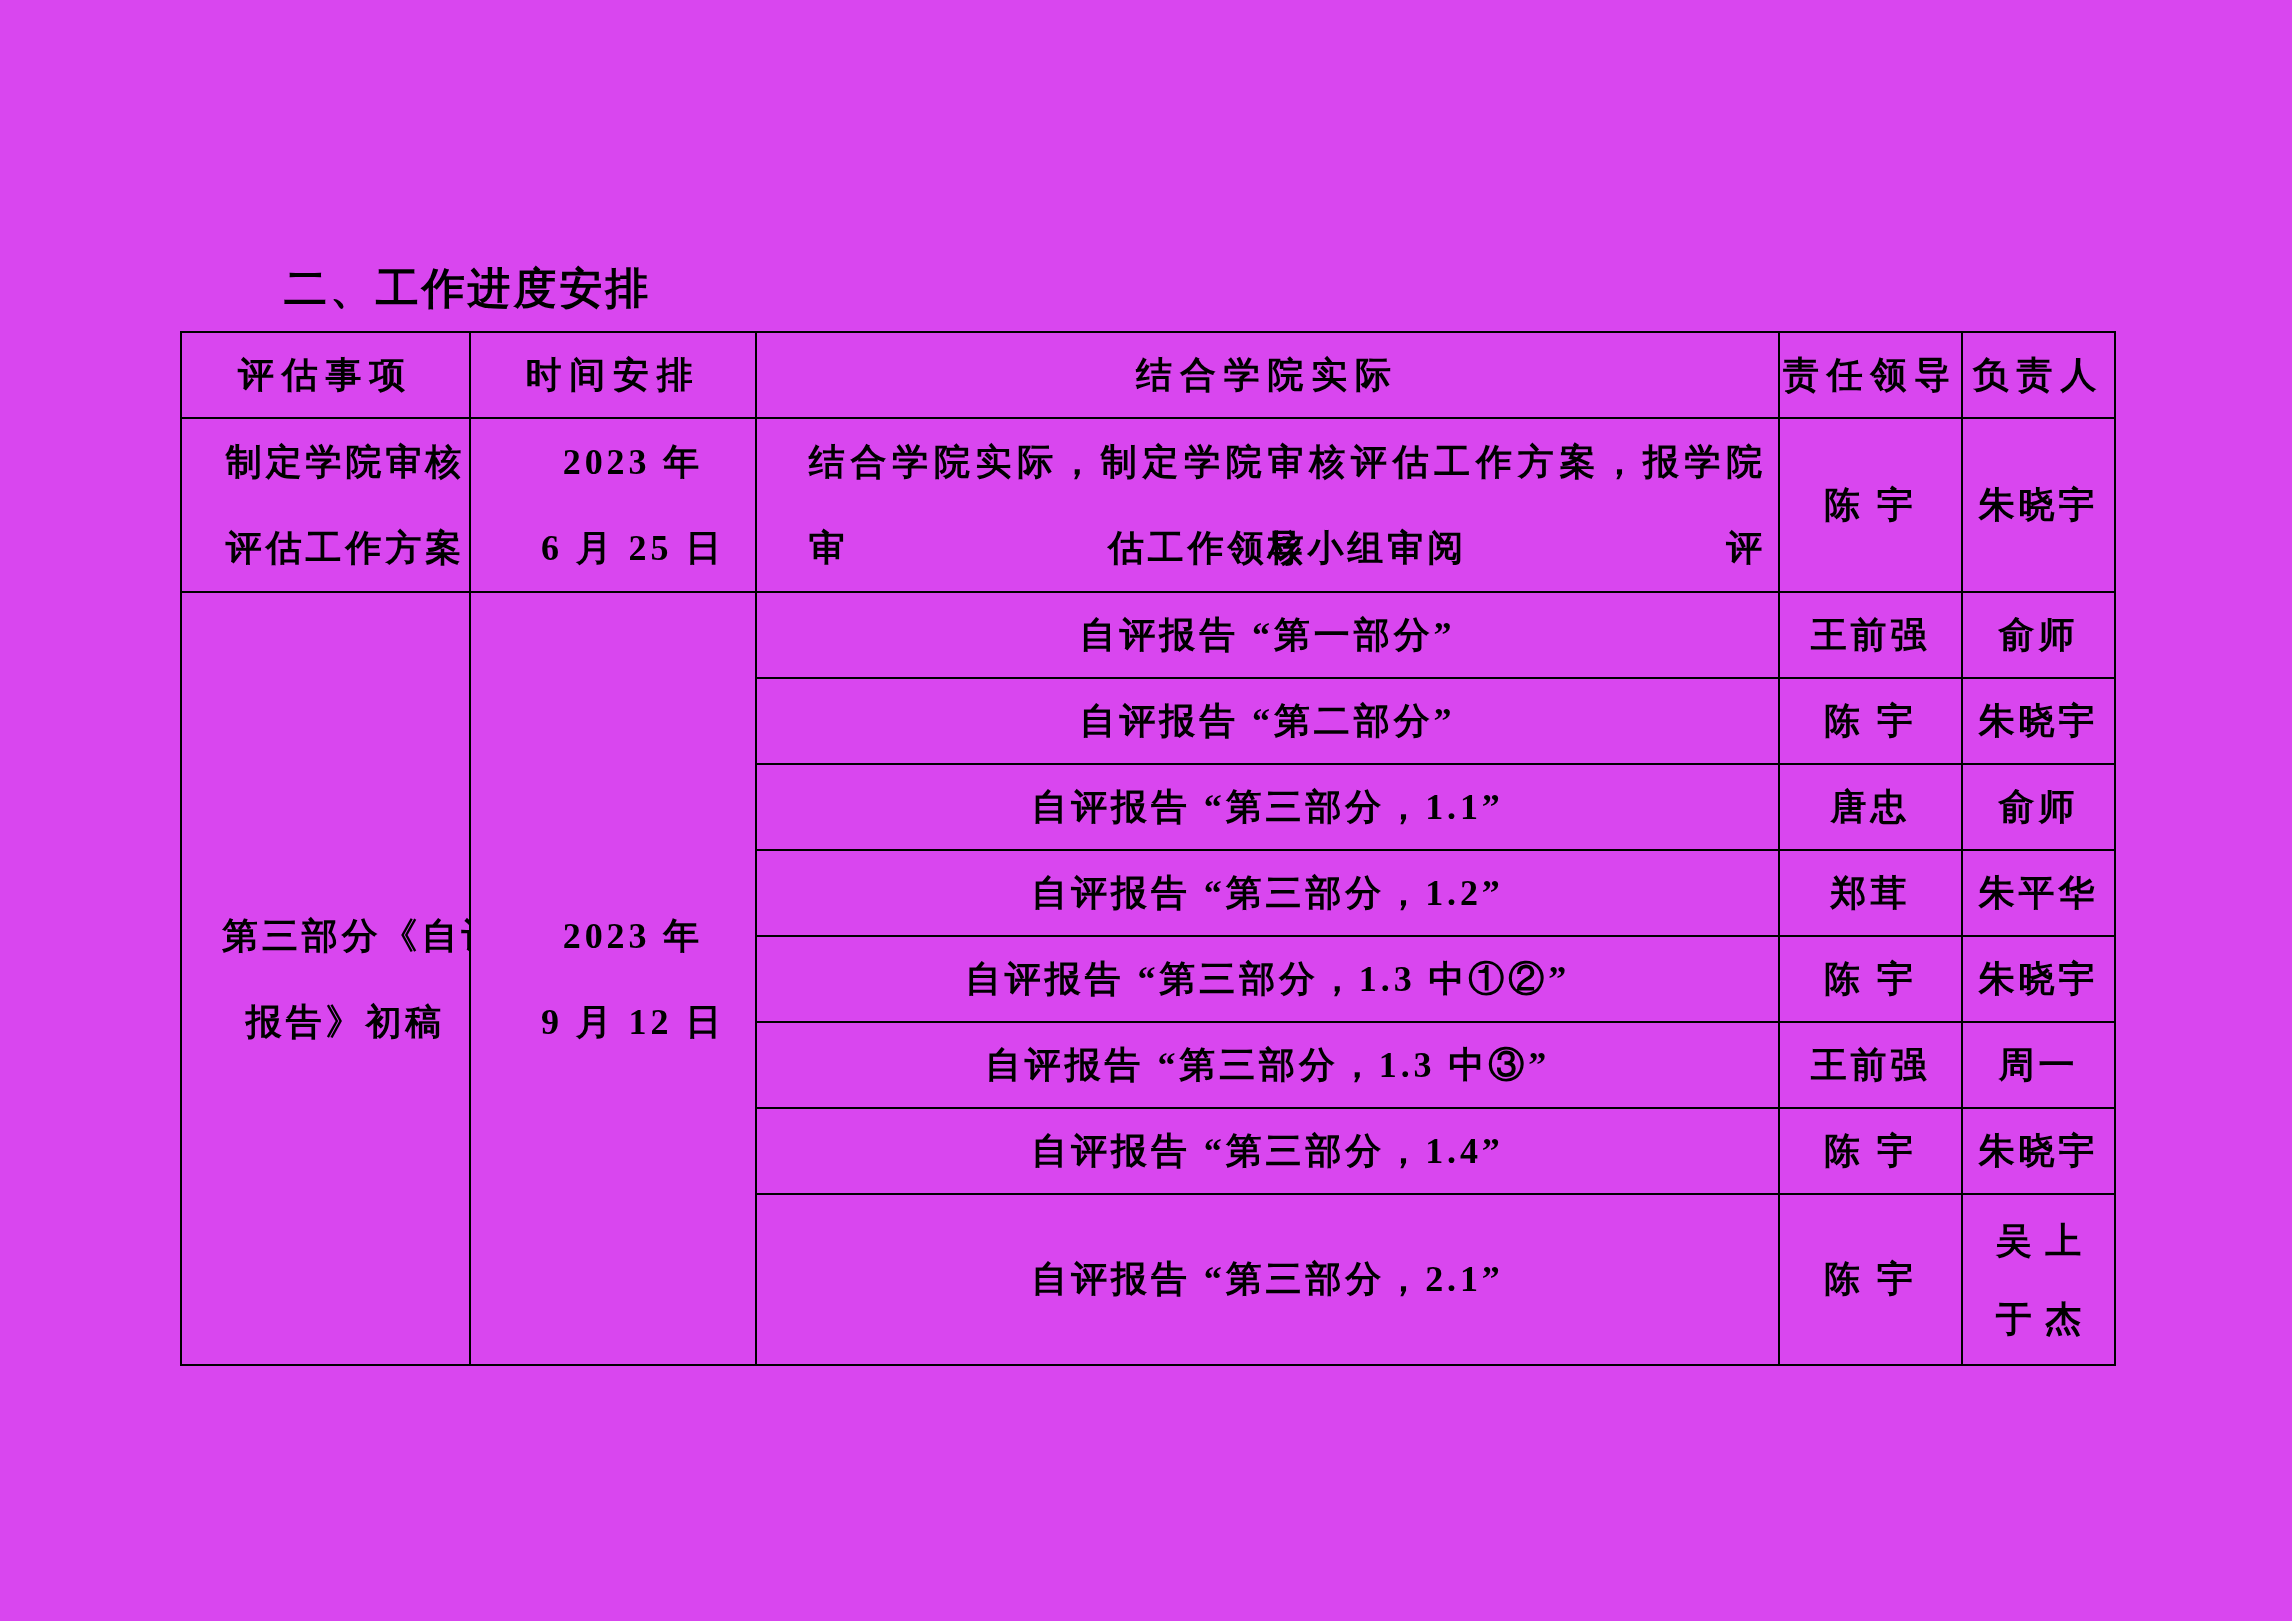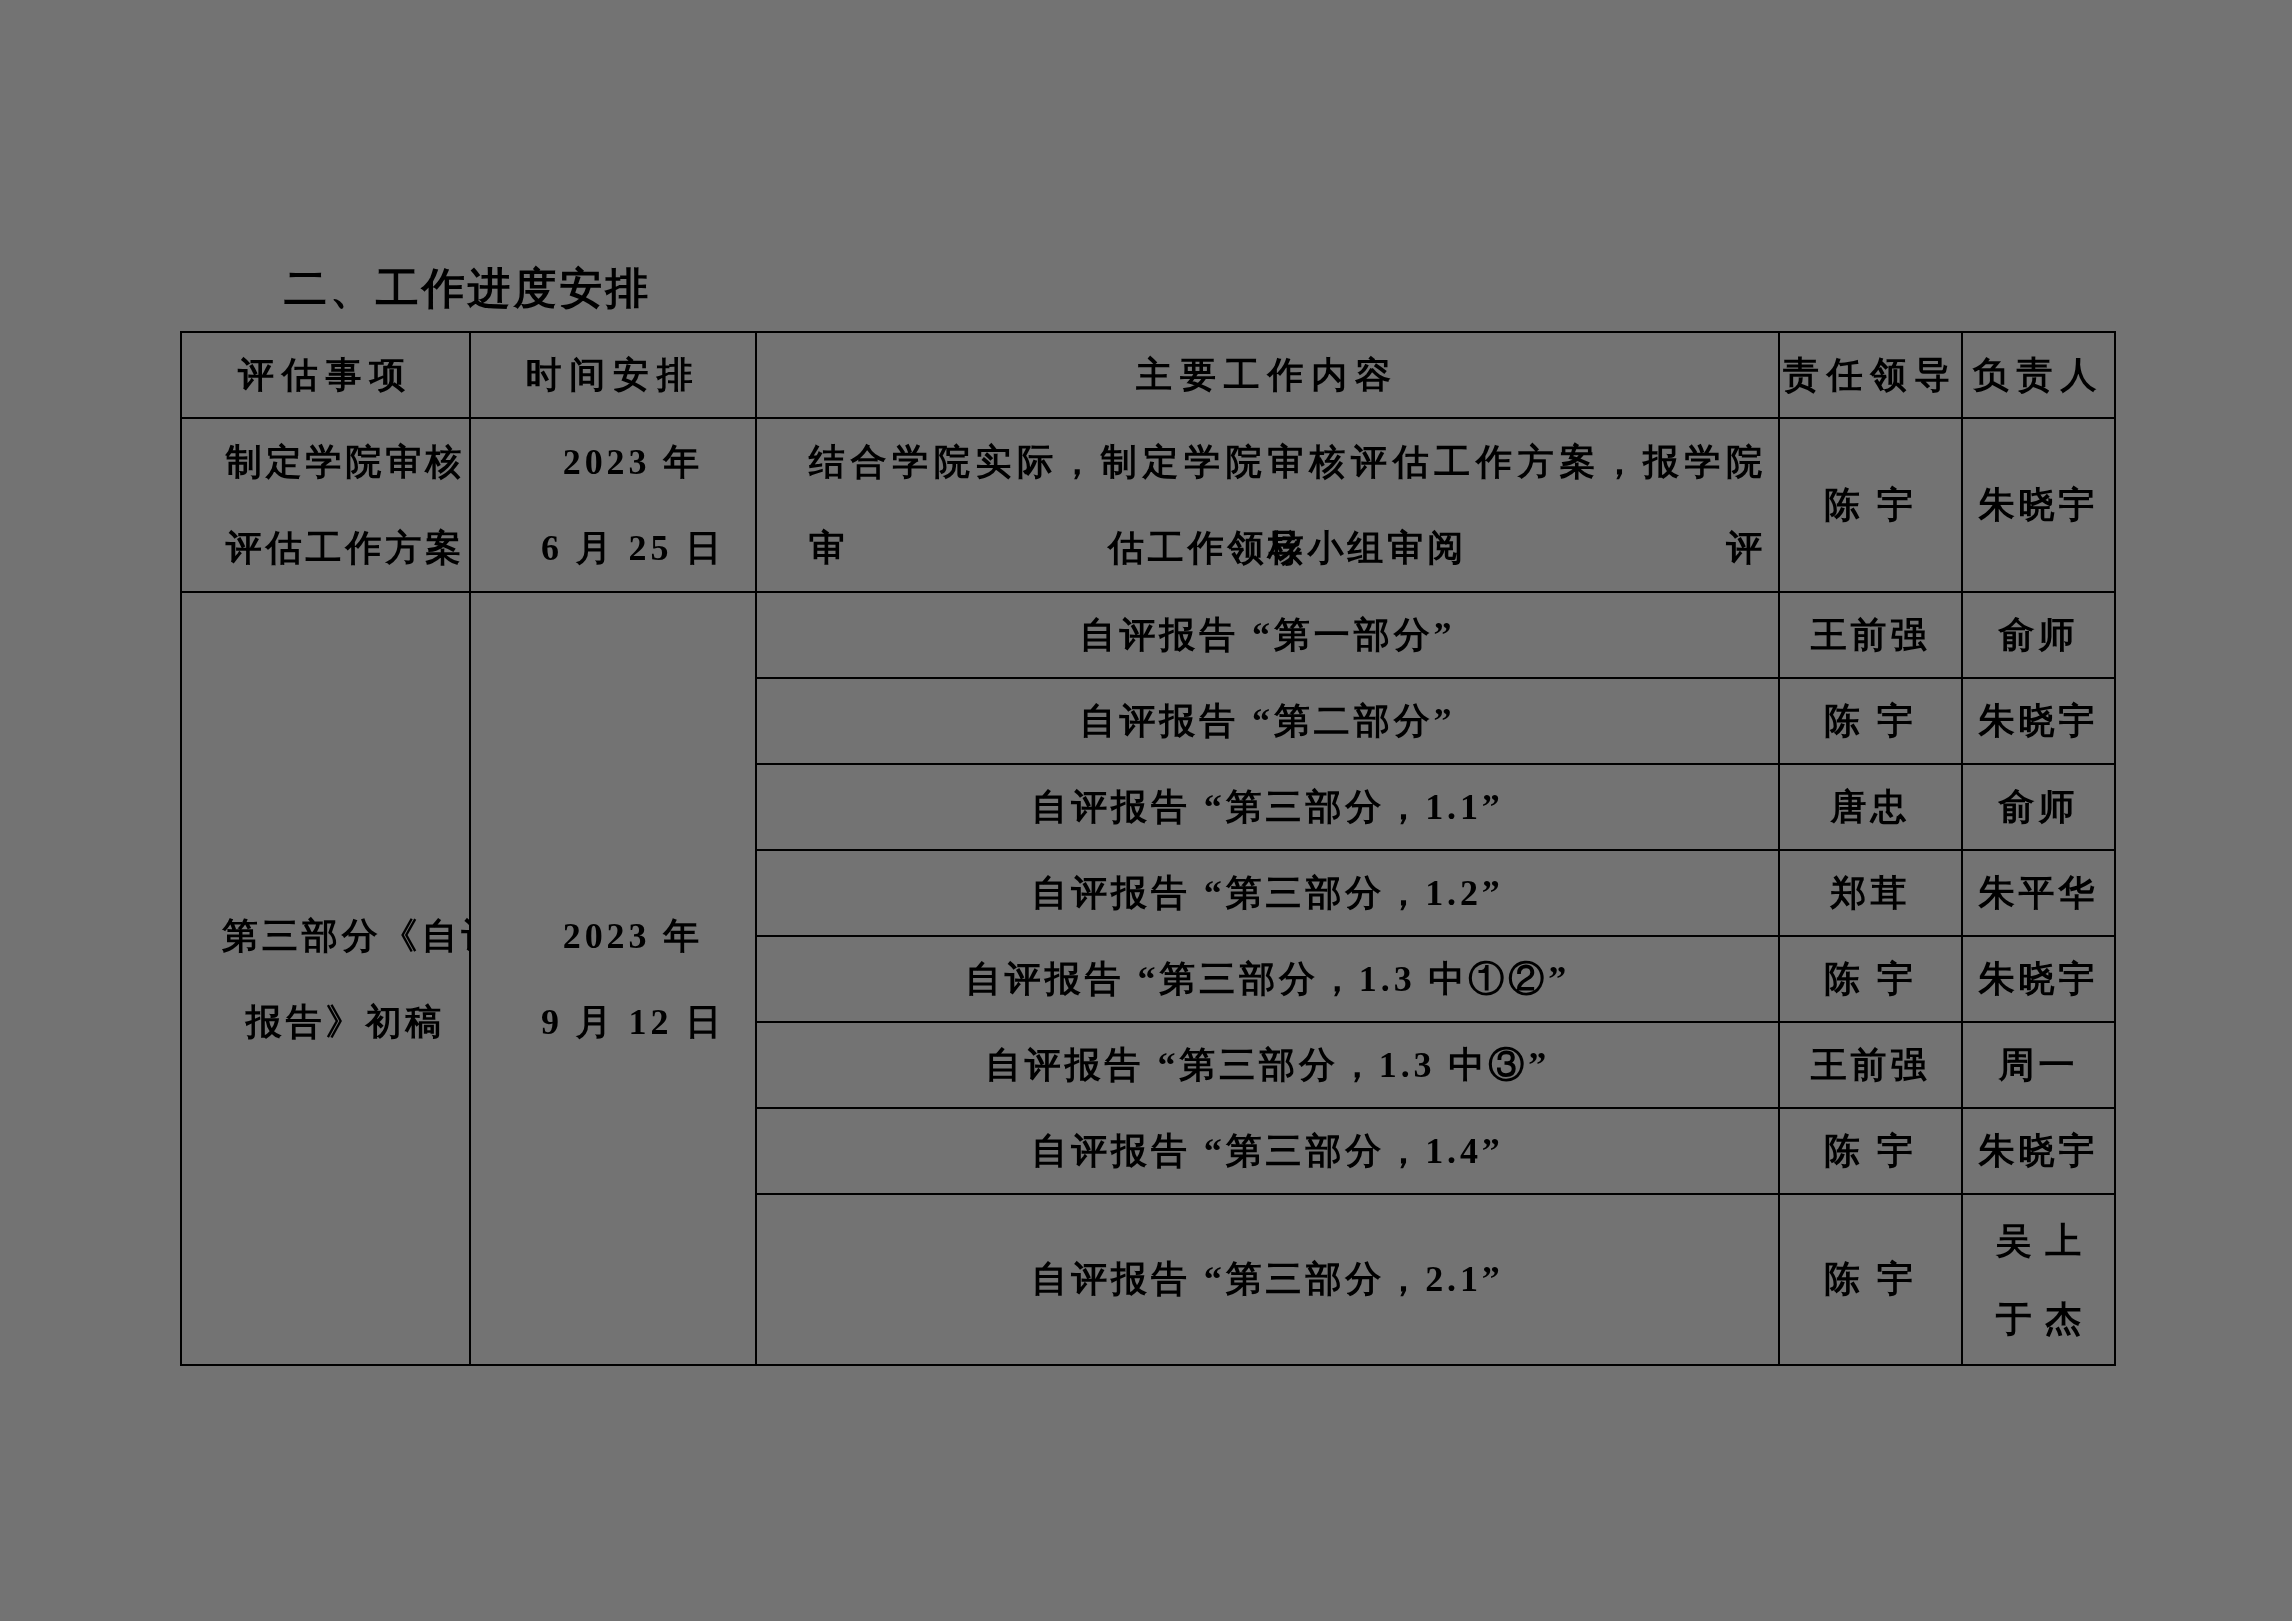--- a/index.html
+++ b/index.html
@@ -4,21 +4,21 @@
 <style>
   html, body {
     margin: 0;
     padding: 0;
     background: #ffffff;
   }
   .page {
     position: relative;
     width: 2293px;
     height: 1621px;
-    background: #737373;
+    background: #d946ef;
     color: #000000;
     overflow: hidden;
   }
   .doc-title {
     position: absolute;
     left: 284px;
     top: 265px;
     font-family: "Liberation Sans", "DejaVu Sans", sans-serif;
     font-weight: 700;
     font-size: 43px;
@@ -96,21 +96,21 @@
         <col class="c2">
         <col class="c3">
         <col class="c4">
         <col class="c5">
     </colgroup>
 
     <tbody>
         <tr class="h-header">
       <th>评估事项</th>
       <th>时间安排</th>
-      <th>主要工作内容</th>
+      <th>结合学院实际</th>
       <th>责任领导</th>
       <th>负责人</th>
     </tr>
 
     <tr class="h-row1">
       <td>
         <span class="ln">制定学院审核</span>
         <span class="ln">评估工作方案</span>
       </td>
       <td>

